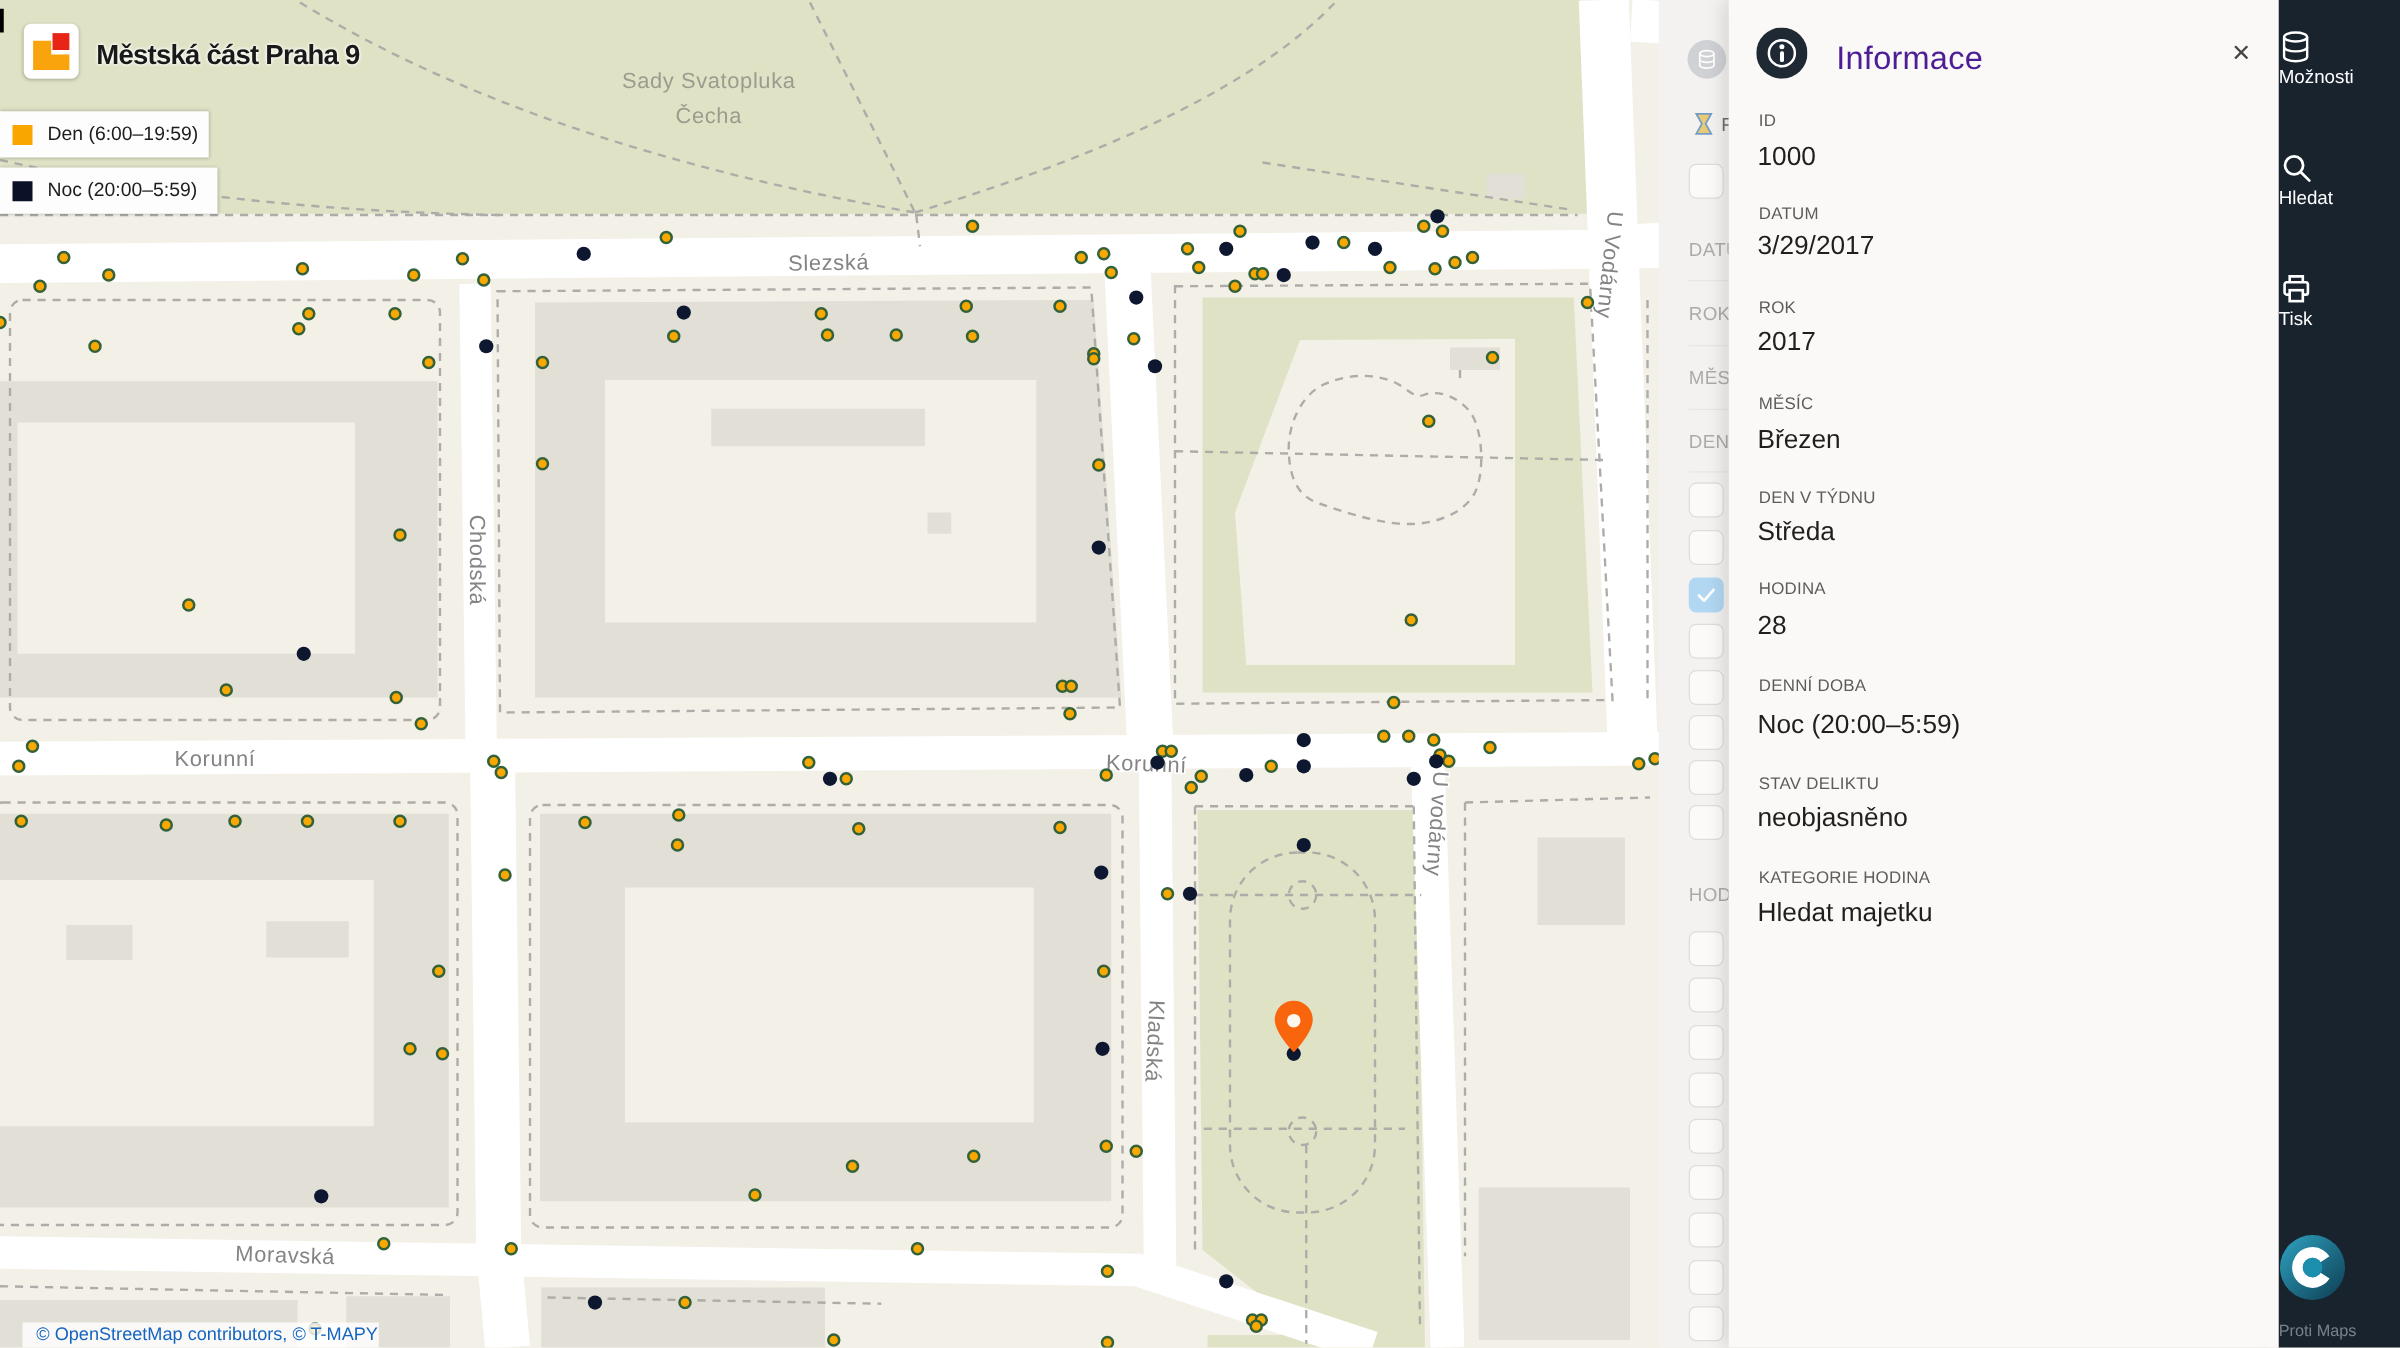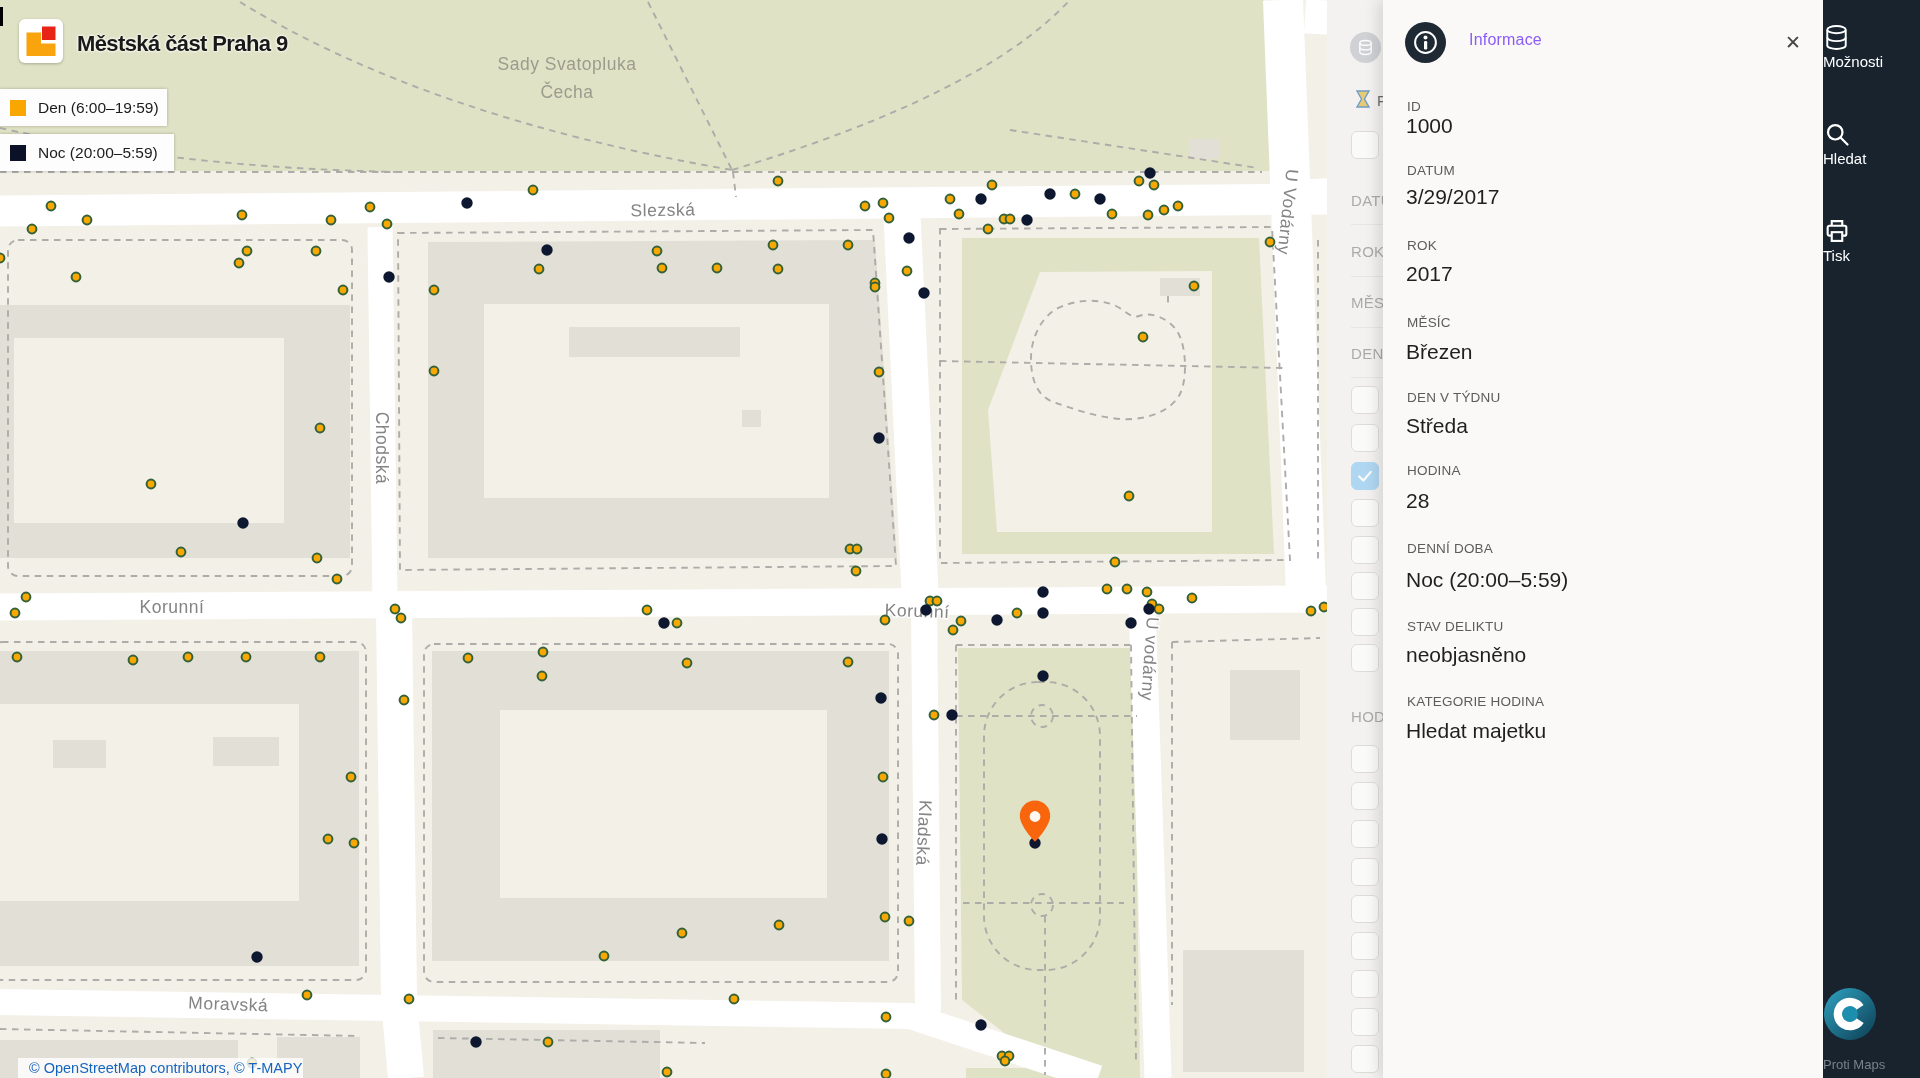--- a/index.html
+++ b/index.html
@@ -11,21 +11,21 @@
 
 #sliver{position:absolute;left:1327px;top:0;width:56px;height:1078px;background:#f3f2f0;overflow:hidden}
 #sliver .in{position:absolute;left:0;top:0;width:300px;height:1078px;opacity:.85}
 .cb{position:absolute;left:24px;width:28px;height:28px;border:1.5px solid #dbd9d6;border-radius:6px;background:#fcfcfb}
 .cbb{background:#a5d3f3;border-color:#a5d3f3}
 .slab{position:absolute;left:24px;font-size:15px;color:#a09e9b;letter-spacing:.3px;white-space:nowrap}
 .sline{position:absolute;left:24px;width:250px;height:1px;background:#e7e5e2}
 
 #info{position:absolute;left:1383px;top:0;width:440px;height:1078px;background:#faf9f7;box-shadow:-5px 0 14px rgba(0,0,0,.12)}
 #info .icon{position:absolute;left:22px;top:22px}
-#info h1{position:absolute;left:86px;top:31px;font-size:16px;font-weight:400;color:#8b5cf6;letter-spacing:.2px}
+#info h1{position:absolute;left:86px;top:31px;font-size:26px;font-weight:400;color:#4c1d95;letter-spacing:.2px}
 #info .x{position:absolute;left:402px;top:31px;font-size:19px;color:#464544}
 .flab{position:absolute;left:24px;font-size:13.5px;color:#5e5c5a;letter-spacing:.2px;white-space:nowrap}
 .fval{position:absolute;left:23px;font-size:21px;color:#201f1e;white-space:nowrap}
 
 #side{position:absolute;left:1823px;top:0;width:97px;height:1078px;background:#18232e;color:#fff}
 #side .it{position:absolute;left:0;width:97px;text-align:left}
 #side .lb{font-size:15px;color:#fff}
 
 #logo{position:absolute;left:19px;top:19px;width:44px;height:44px;background:#fff;border-radius:6px;box-shadow:0 1px 3px rgba(0,0,0,.25)}
 #title{position:absolute;left:77px;top:31px;font-size:22px;letter-spacing:-0.6px;font-weight:700;color:#191919;white-space:nowrap;
@@ -333,21 +333,21 @@
 
 <div id="info">
 <div class="icon"><svg width="41" height="41" viewBox="0 0 41 41">
 <circle cx="20.5" cy="20.5" r="20.5" fill="#1e2933"></circle>
 <circle cx="20.5" cy="20.5" r="10.4" fill="none" stroke="#fff" stroke-width="2"></circle>
 <circle cx="20.5" cy="15.4" r="2" fill="#fff"></circle>
 <rect x="19" y="19" width="3.2" height="8.6" rx="1.3" fill="#fff"></rect>
 </svg></div>
 <h1>Informace</h1>
 <div class="x">✕</div>
-<div class="flab" style="top:99px">ID</div>
+<div class="flab" style="top:89px">ID</div>
 <div class="fval" style="top:114px">1000</div>
 <div class="flab" style="top:163px">DATUM</div>
 <div class="fval" style="top:185px">3/29/2017</div>
 <div class="flab" style="top:238px">ROK</div>
 <div class="fval" style="top:262px">2017</div>
 <div class="flab" style="top:315px">MĚSÍC</div>
 <div class="fval" style="top:340px">Březen</div>
 <div class="flab" style="top:390px">DEN V TÝDNU</div>
 <div class="fval" style="top:414px">Středa</div>
 <div class="flab" style="top:463px">HODINA</div>

